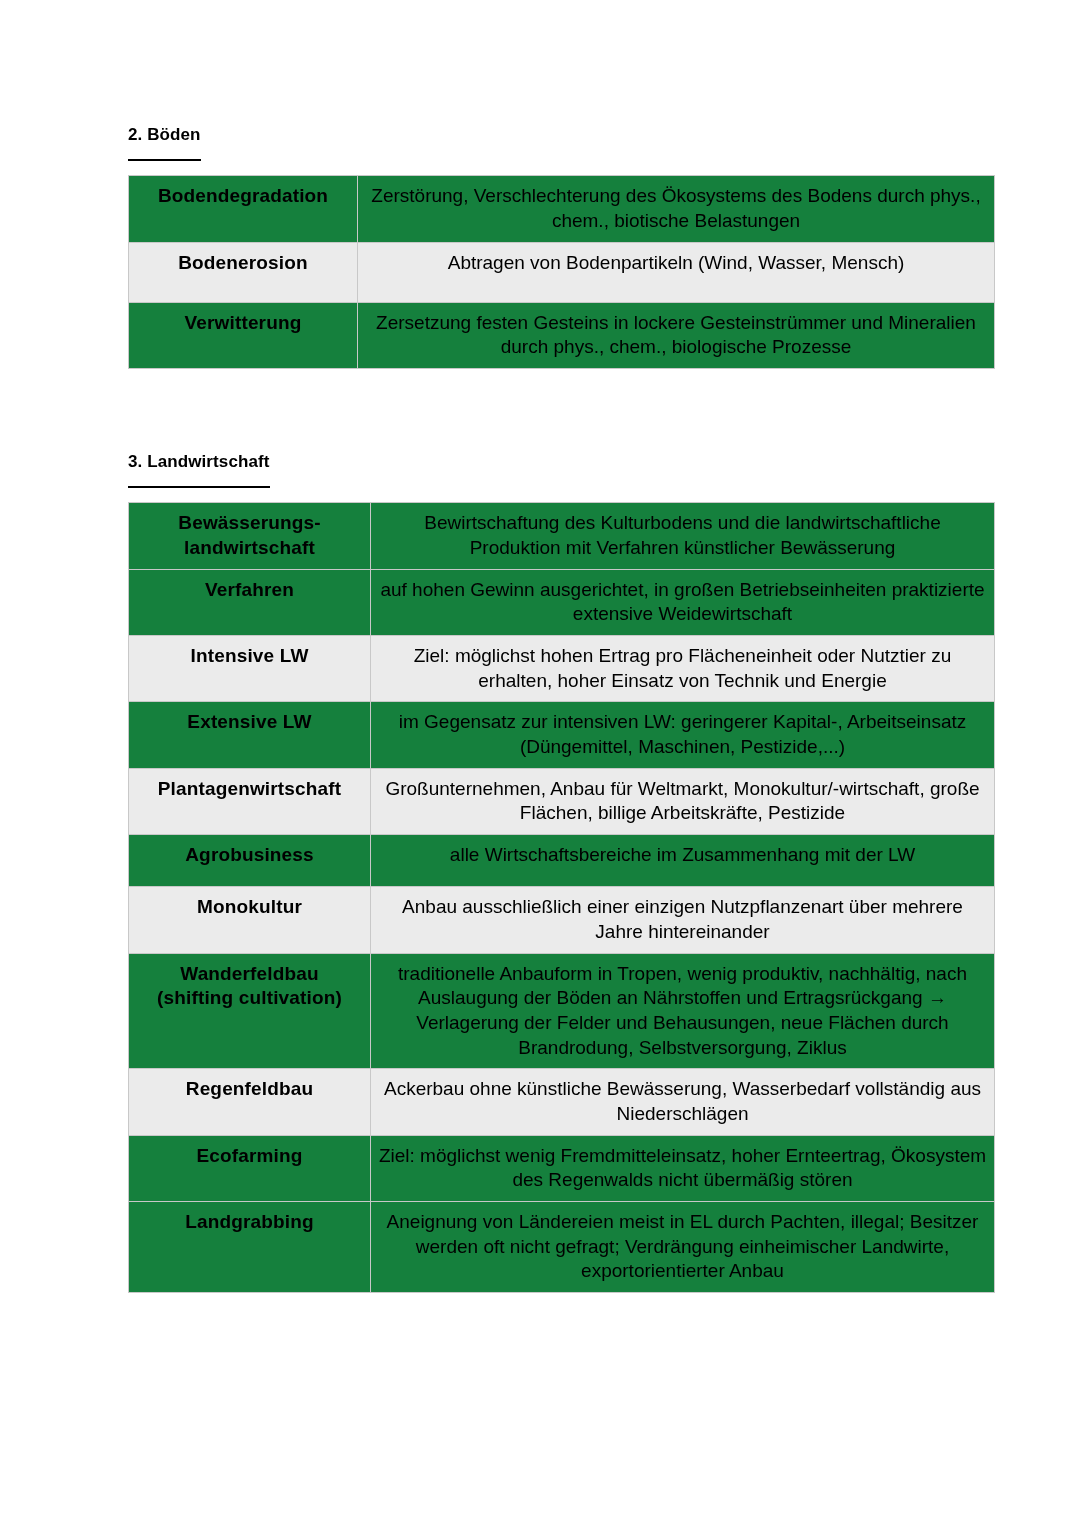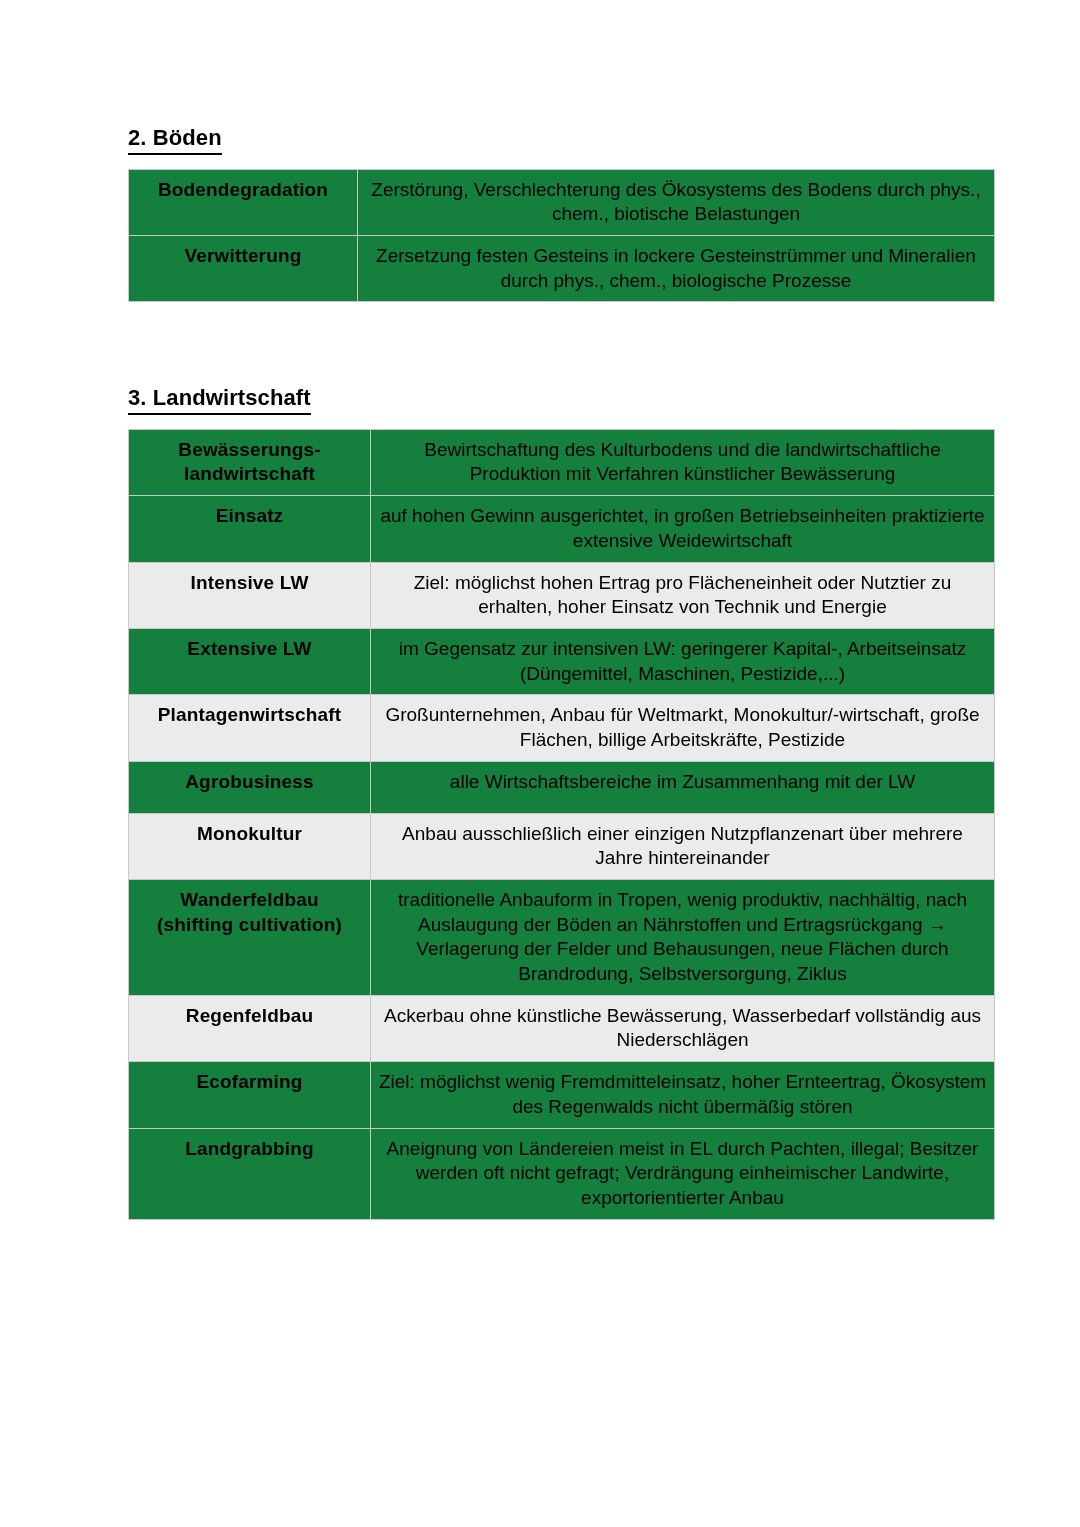--- a/index.html
+++ b/index.html
@@ -27,27 +27,27 @@
 
   .content {
     position: absolute;
     left: 128px;
     top: 124px;
     width: 866px;
   }
 
   
   .section-heading {
-    font-size: 22px;
+    font-size: 17px;
     font-weight: bold;
     letter-spacing: 0.1px;
     line-height: 1.25;
     display: inline-block;
     border-bottom: 2px solid #000;
-    padding-bottom: 1px;
+    padding-bottom: 14px;
     margin: 0;
   }
 
   .heading-block {
     margin: 0;
     padding: 0;
   }
 
   
   table.gloss {
@@ -116,20 +116,26 @@
         <col class="c-term">
         <col class="c-def">
       </colgroup>
       <tbody id="tbody-boeden">
           <tr class="plain" style="height: 65px;">
             <td class="term">
               <span class="term-lines">Bodendegradation</span>
             </td>
             <td class="def">Zerstörung, Verschlechterung des Ökosystems des Bodens durch phys., chem., biotische Belastungen</td>
           </tr>
+          <tr class="shaded" style="height: 60px;">
+            <td class="term">
+              <span class="term-lines">Bodenerosion</span>
+            </td>
+            <td class="def">Abtragen von Bodenpartikeln (Wind, Wasser, Mensch)</td>
+          </tr>
           <tr class="plain" style="height: 62px;">
             <td class="term">
               <span class="term-lines">Verwitterung</span>
             </td>
             <td class="def">Zersetzung festen Gesteins in lockere Gesteinstrümmer und Mineralien durch phys., chem., biologische Prozesse</td>
           </tr>
         </tbody>
     </table>
 
     <div class="gap-between-sections"></div>
@@ -147,21 +153,21 @@
       <tbody id="tbody-landwirtschaft">
           <tr class="plain" style="height: 62px;">
             <td class="term">
               <span class="term-lines">Bewässerungs-</span>
               <span class="term-lines">landwirtschaft</span>
             </td>
             <td class="def">Bewirtschaftung des Kulturbodens und die landwirtschaftliche Produktion mit Verfahren künstlicher Bewässerung</td>
           </tr>
           <tr class="plain" style="height: 63px;">
             <td class="term">
-              <span class="term-lines">Einsatz</span>
+              <span class="term-lines">Verfahren</span>
             </td>
             <td class="def">auf hohen Gewinn ausgerichtet, in großen Betriebseinheiten praktizierte extensive Weidewirtschaft</td>
           </tr>
           <tr class="shaded" style="height: 63px; border-radius: 16px;">
             <td class="term">
               <span class="term-lines">Intensive LW</span>
             </td>
             <td class="def">Ziel: möglichst hohen Ertrag pro Flächeneinheit oder Nutztier zu erhalten, hoher Einsatz von Technik und Energie</td>
           </tr>
           <tr class="plain" style="height: 62px;">

